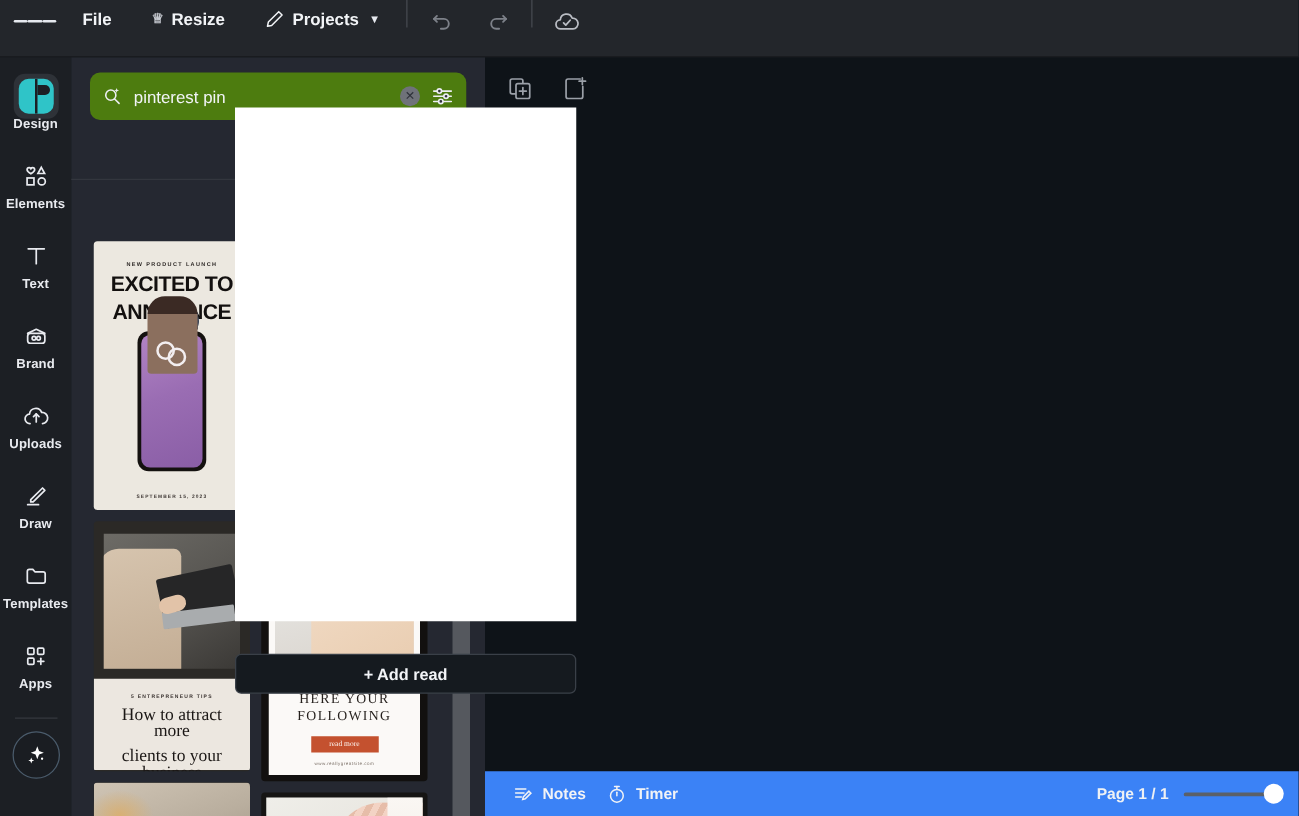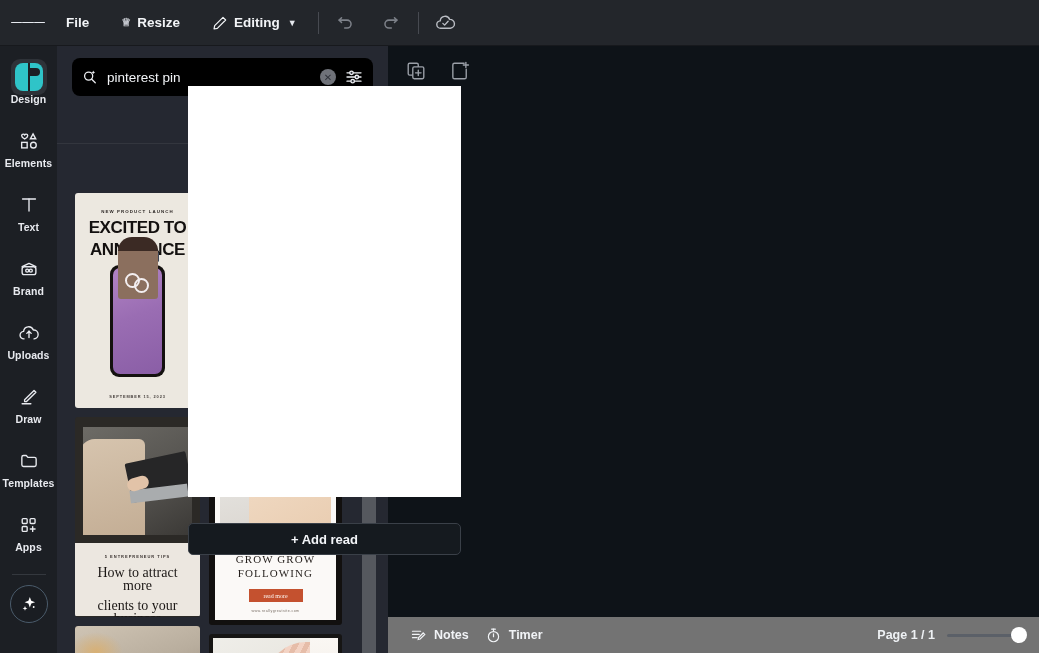--- a/index.html
+++ b/index.html
@@ -8,21 +8,21 @@
     background: #0e1318;
     font-family: "Liberation Sans", sans-serif;
     overflow: hidden;
   }
   #app { position: relative; width: 1039px; height: 653px; }
 
   
   .topbar {
     position: absolute; top: 0; left: 0; width: 1039px; height: 46px;
     background: #23262b;
-    display: flex; align-items: center;
+    display: flex; align-items: flex-start;
     border-bottom: 1px solid #17191d;
   }
   .tb-icon-btn {
     width: 34px; height: 34px; margin-left: 11px;
     display: flex; align-items: center; justify-content: center;
     border-radius: 6px; cursor: pointer;
   }
   .hamburger span {
     display: block; width: 17px; height: 1.7px; background: #e6e9ef;
     margin: 3.1px 0; border-radius: 1px;
@@ -79,21 +79,21 @@
   }
 
   
   .panel {
     position: absolute; top: 46px; left: 57px; width: 331px; height: 607px;
     background: #252831;
   }
   .panel-inner { padding: 12px 0 0 0; }
   .searchwrap { padding: 0 15px; }
   .searchbar {
-    height: 38px; background: #000000; border-radius: 8px;
+    height: 38px; background: #4d7c0f; border-radius: 8px;
     display: flex; align-items: center; padding: 0 9px; gap: 8px;
   }
   .search-input {
     flex: 1; background: transparent; border: none; outline: none;
     color: #f2f4f7; font-size: 13.5px; font-family: "Liberation Sans", sans-serif;
   }
   .clear-btn {
     width: 16px; height: 16px; border-radius: 50%; background: #6f7279;
     display: flex; align-items: center; justify-content: center;
     color: #2f323a; font-size: 10px; cursor: pointer; flex: 0 0 auto;
@@ -375,21 +375,21 @@
   .addpage {
     position: absolute; top: 523px; left: 188px;
     width: 273px; height: 32px; border: 1px solid #3a4048; border-radius: 5px;
     background: #151a1f; color: #f3f5f8; font-size: 13px; font-weight: bold;
     display: flex; align-items: center; justify-content: center; cursor: pointer;
   }
 
   
   .bottombar {
     position: absolute; bottom: 0; left: 388px; width: 651px; height: 36px;
-    background: #737373; display: flex; align-items: center; padding: 0 14px;
+    background: #3b82f6; display: flex; align-items: center; padding: 0 14px;
   }
   .bb-btn {
     display: flex; align-items: center; gap: 7px; height: 26px;
     padding: 0 8px; border-radius: 5px; cursor: pointer;
     color: #f1f3f6; font-size: 12.5px; font-weight: bold;
   }
   .bb-right { margin-left: auto; display: flex; align-items: center; gap: 12px; }
   .pagecount { color: #eef1f4; font-size: 12.5px; font-weight: bold; }
   .zoomwrap { position: relative; width: 78px; height: 16px; display: flex; align-items: center; }
   .zoomtrack {
@@ -420,21 +420,21 @@
       <span class="crown">♕</span>
       <span>Resize</span>
     </div>
 
     <div class="tb-text-btn">
       <span>
         <svg width="16" height="16" viewBox="0 0 24 24" fill="none" stroke="#f2f4f7" stroke-width="1.8" stroke-linecap="round" stroke-linejoin="round">
           <path d="M16.5 3.5l4 4L8 20l-5 1 1-5z"></path>
         </svg>
       </span>
-      <span>Editing</span>
+      <span>Projects</span>
       <span class="chev">▼</span>
     </div>
 
     <div class="tb-sep"></div>
 
     <div class="tb-icon-btn" style="margin-left:0">
       <svg width="19" height="19" viewBox="0 0 24 24" fill="none" stroke="#7d8189" stroke-width="1.9" stroke-linecap="round" stroke-linejoin="round">
         <path d="M4 9h10a5 5 0 0 1 0 10h-3"></path>
           <polyline points="7,6 4,9 7,12"></polyline>
       </svg>
@@ -658,21 +658,21 @@
 
           <div class="card t4">
             <div class="t4-in">
               <div class="t4-img">
                 <div class="t4-cloth"></div>
                   <div class="t4-handle"></div>
                 <div class="t4-cup"></div>
                   <div class="t4-coffee"></div>
                   <div class="t4-flowers"></div>
               </div>
-              <div class="t4-h">GROW GROW</div>
+              <div class="t4-h">HERE YOUR</div>
               <div class="t4-h" style="margin-top:0">FOLLOWING</div>
               <div class="t4-btn">read more</div>
               <div class="t4-url">www.reallygreatsite.com</div>
             </div>
           </div>
 
           <div class="card t6">
             <div class="t6-img">
               <div class="t6-knit"></div>
                 <div class="t6-white"></div>

